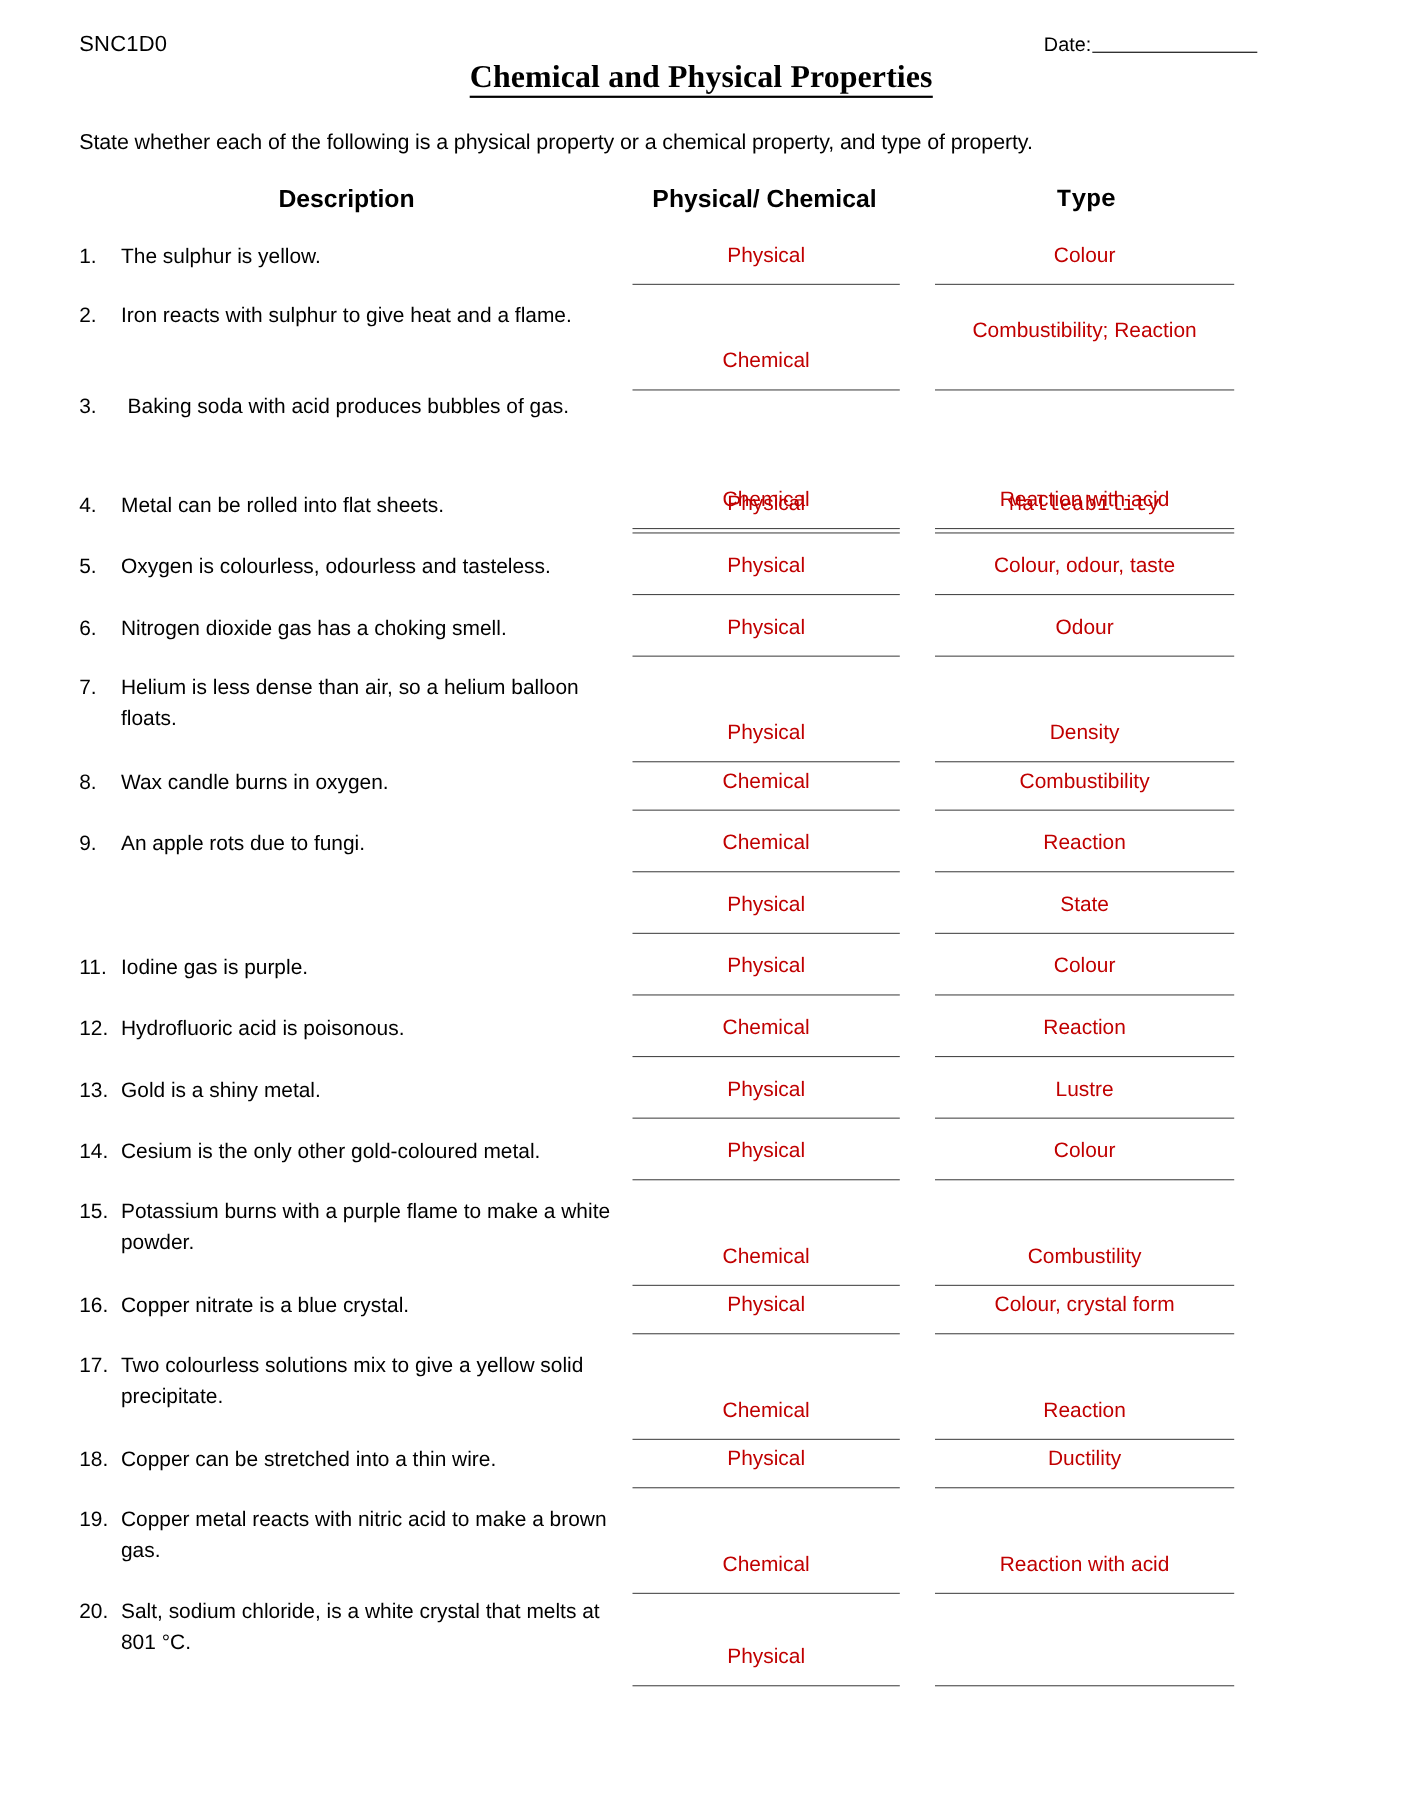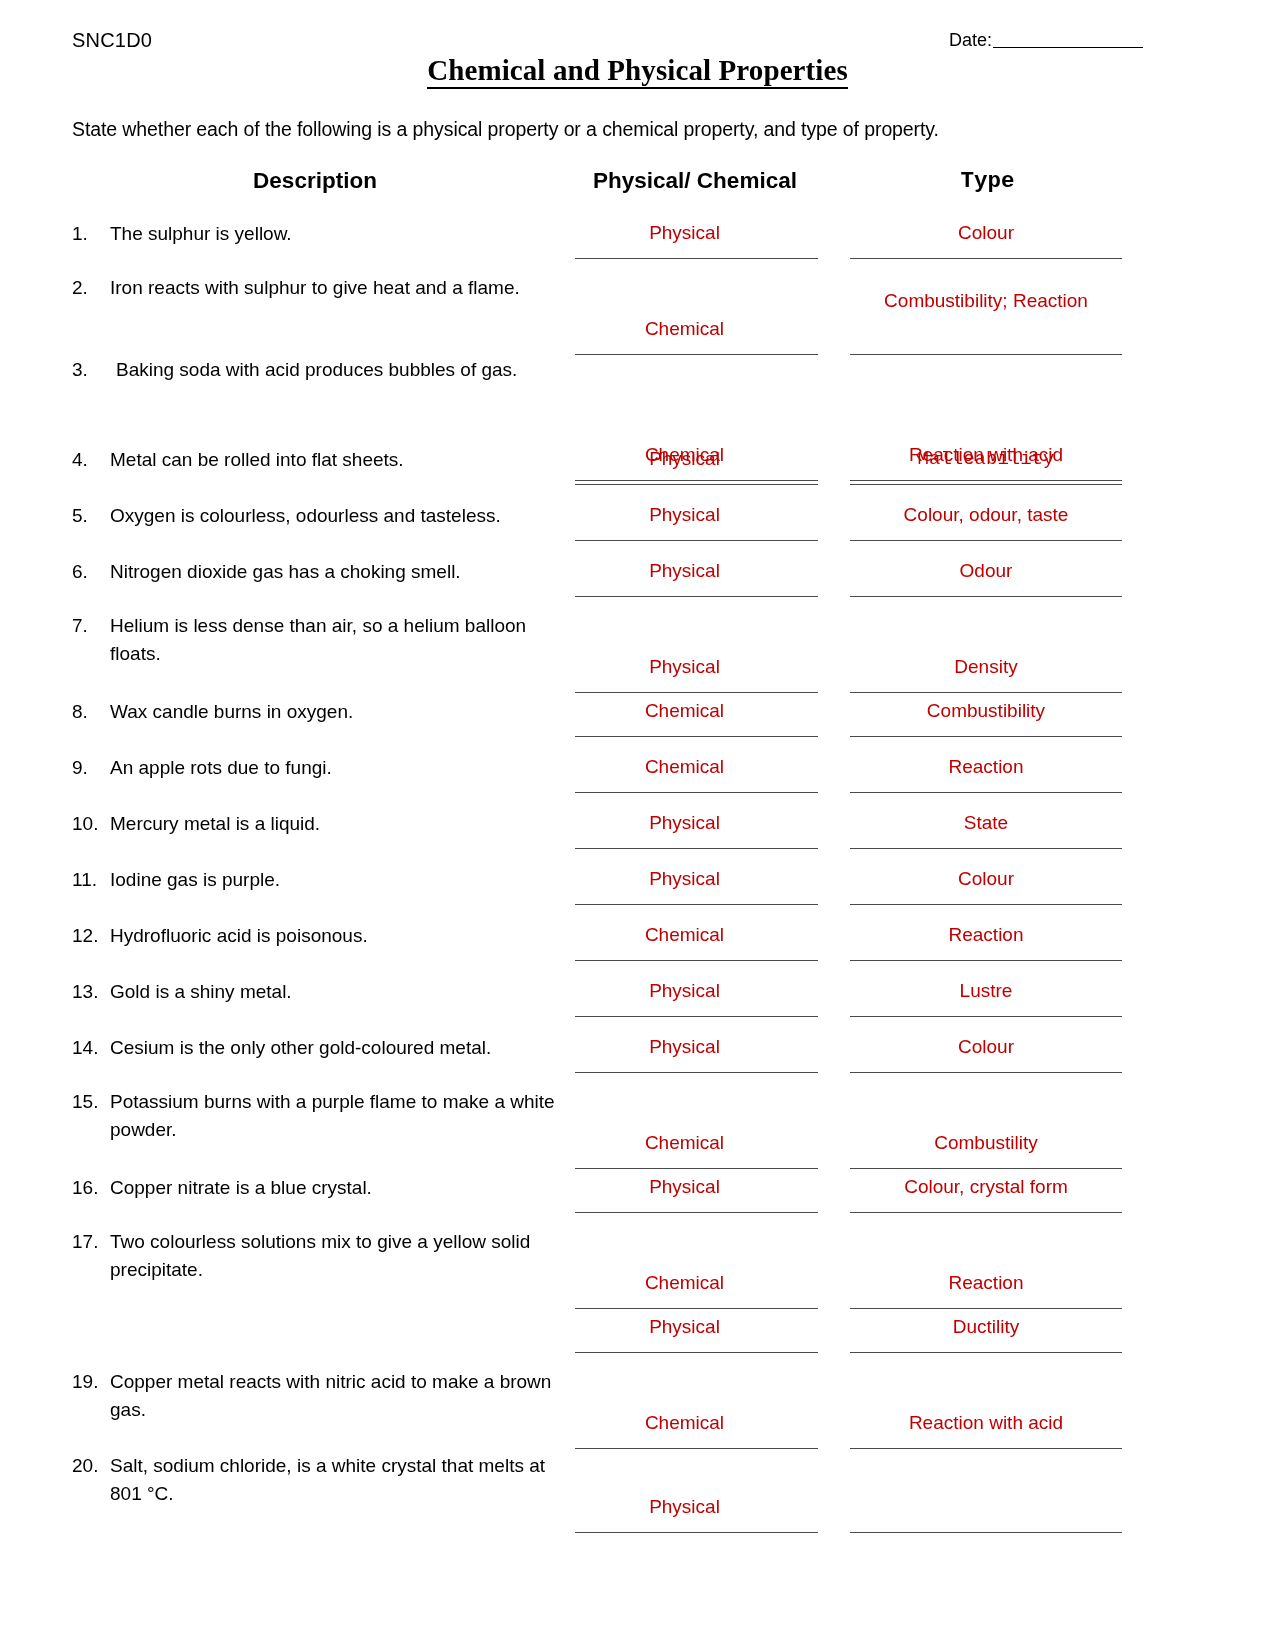--- a/index.html
+++ b/index.html
@@ -130,21 +130,21 @@
     font-size: 19px;
     color: #C00000;
     text-align: center;
     line-height: 1.42;
     box-sizing: border-box;
   }
   .answer .val {
     display: block;
   }
   .cell-pc {
-    left: 563px;
+    left: 575px;
     width: 243px;
   }
   .cell-type {
     left: 850px;
     width: 272px;
   }
   .rule {
     position: absolute;
     height: 0;
     border-bottom: 1.7px solid #4a4a4a;
@@ -300,24 +300,20 @@
           <div class="answer cell-pc" style="top: 8px;">
             <span class="val">Chemical</span>
           </div>
           <div class="answer cell-type" style="top: 8px;">
             <span class="val">Reaction</span>
           </div>
           <div class="rule rule-pc" style="top: 46px;"></div>
           <div class="rule rule-type" style="top: 46px;"></div>
         </div>
         <div class="row" style="position: absolute; left: 0px; top: 590px; width: 1275px; height: 56px;">
-          <div class="desc" style="top: 8px;">
-            <span class="num">10.</span>
-            <span class="txt">Mercury metal is a liquid.</span>
-          </div>
           <div class="answer cell-pc" style="top: 8px;">
             <span class="val">Physical</span>
           </div>
           <div class="answer cell-type" style="top: 8px;">
             <span class="val">State</span>
           </div>
           <div class="rule rule-pc" style="top: 46px;"></div>
           <div class="rule rule-type" style="top: 46px;"></div>
         </div>
         <div class="row" style="position: absolute; left: 0px; top: 646px; width: 1177px; height: 56px;">
@@ -412,20 +408,24 @@
           <div class="answer cell-pc" style="top: 48px;">
             <span class="val">Chemical</span>
           </div>
           <div class="answer cell-type" style="top: 48px;">
             <span class="val">Reaction</span>
           </div>
           <div class="rule rule-pc" style="top: 86px;"></div>
           <div class="rule rule-type" style="top: 86px;"></div>
         </div>
         <div class="row" style="position: absolute; left: 0px; top: 1094px; width: 1275px; height: 56px;">
+          <div class="desc" style="top: 8px;">
+            <span class="num">18.</span>
+            <span class="txt">Copper can be stretched into a thin wire.</span>
+          </div>
           <div class="answer cell-pc" style="top: 8px;">
             <span class="val">Physical</span>
           </div>
           <div class="answer cell-type" style="top: 8px;">
             <span class="val">Ductility</span>
           </div>
           <div class="rule rule-pc" style="top: 46px;"></div>
           <div class="rule rule-type" style="top: 46px;"></div>
         </div>
         <div class="row" style="position: absolute; left: 0px; top: 1150px; width: 1275px; height: 84px;">

